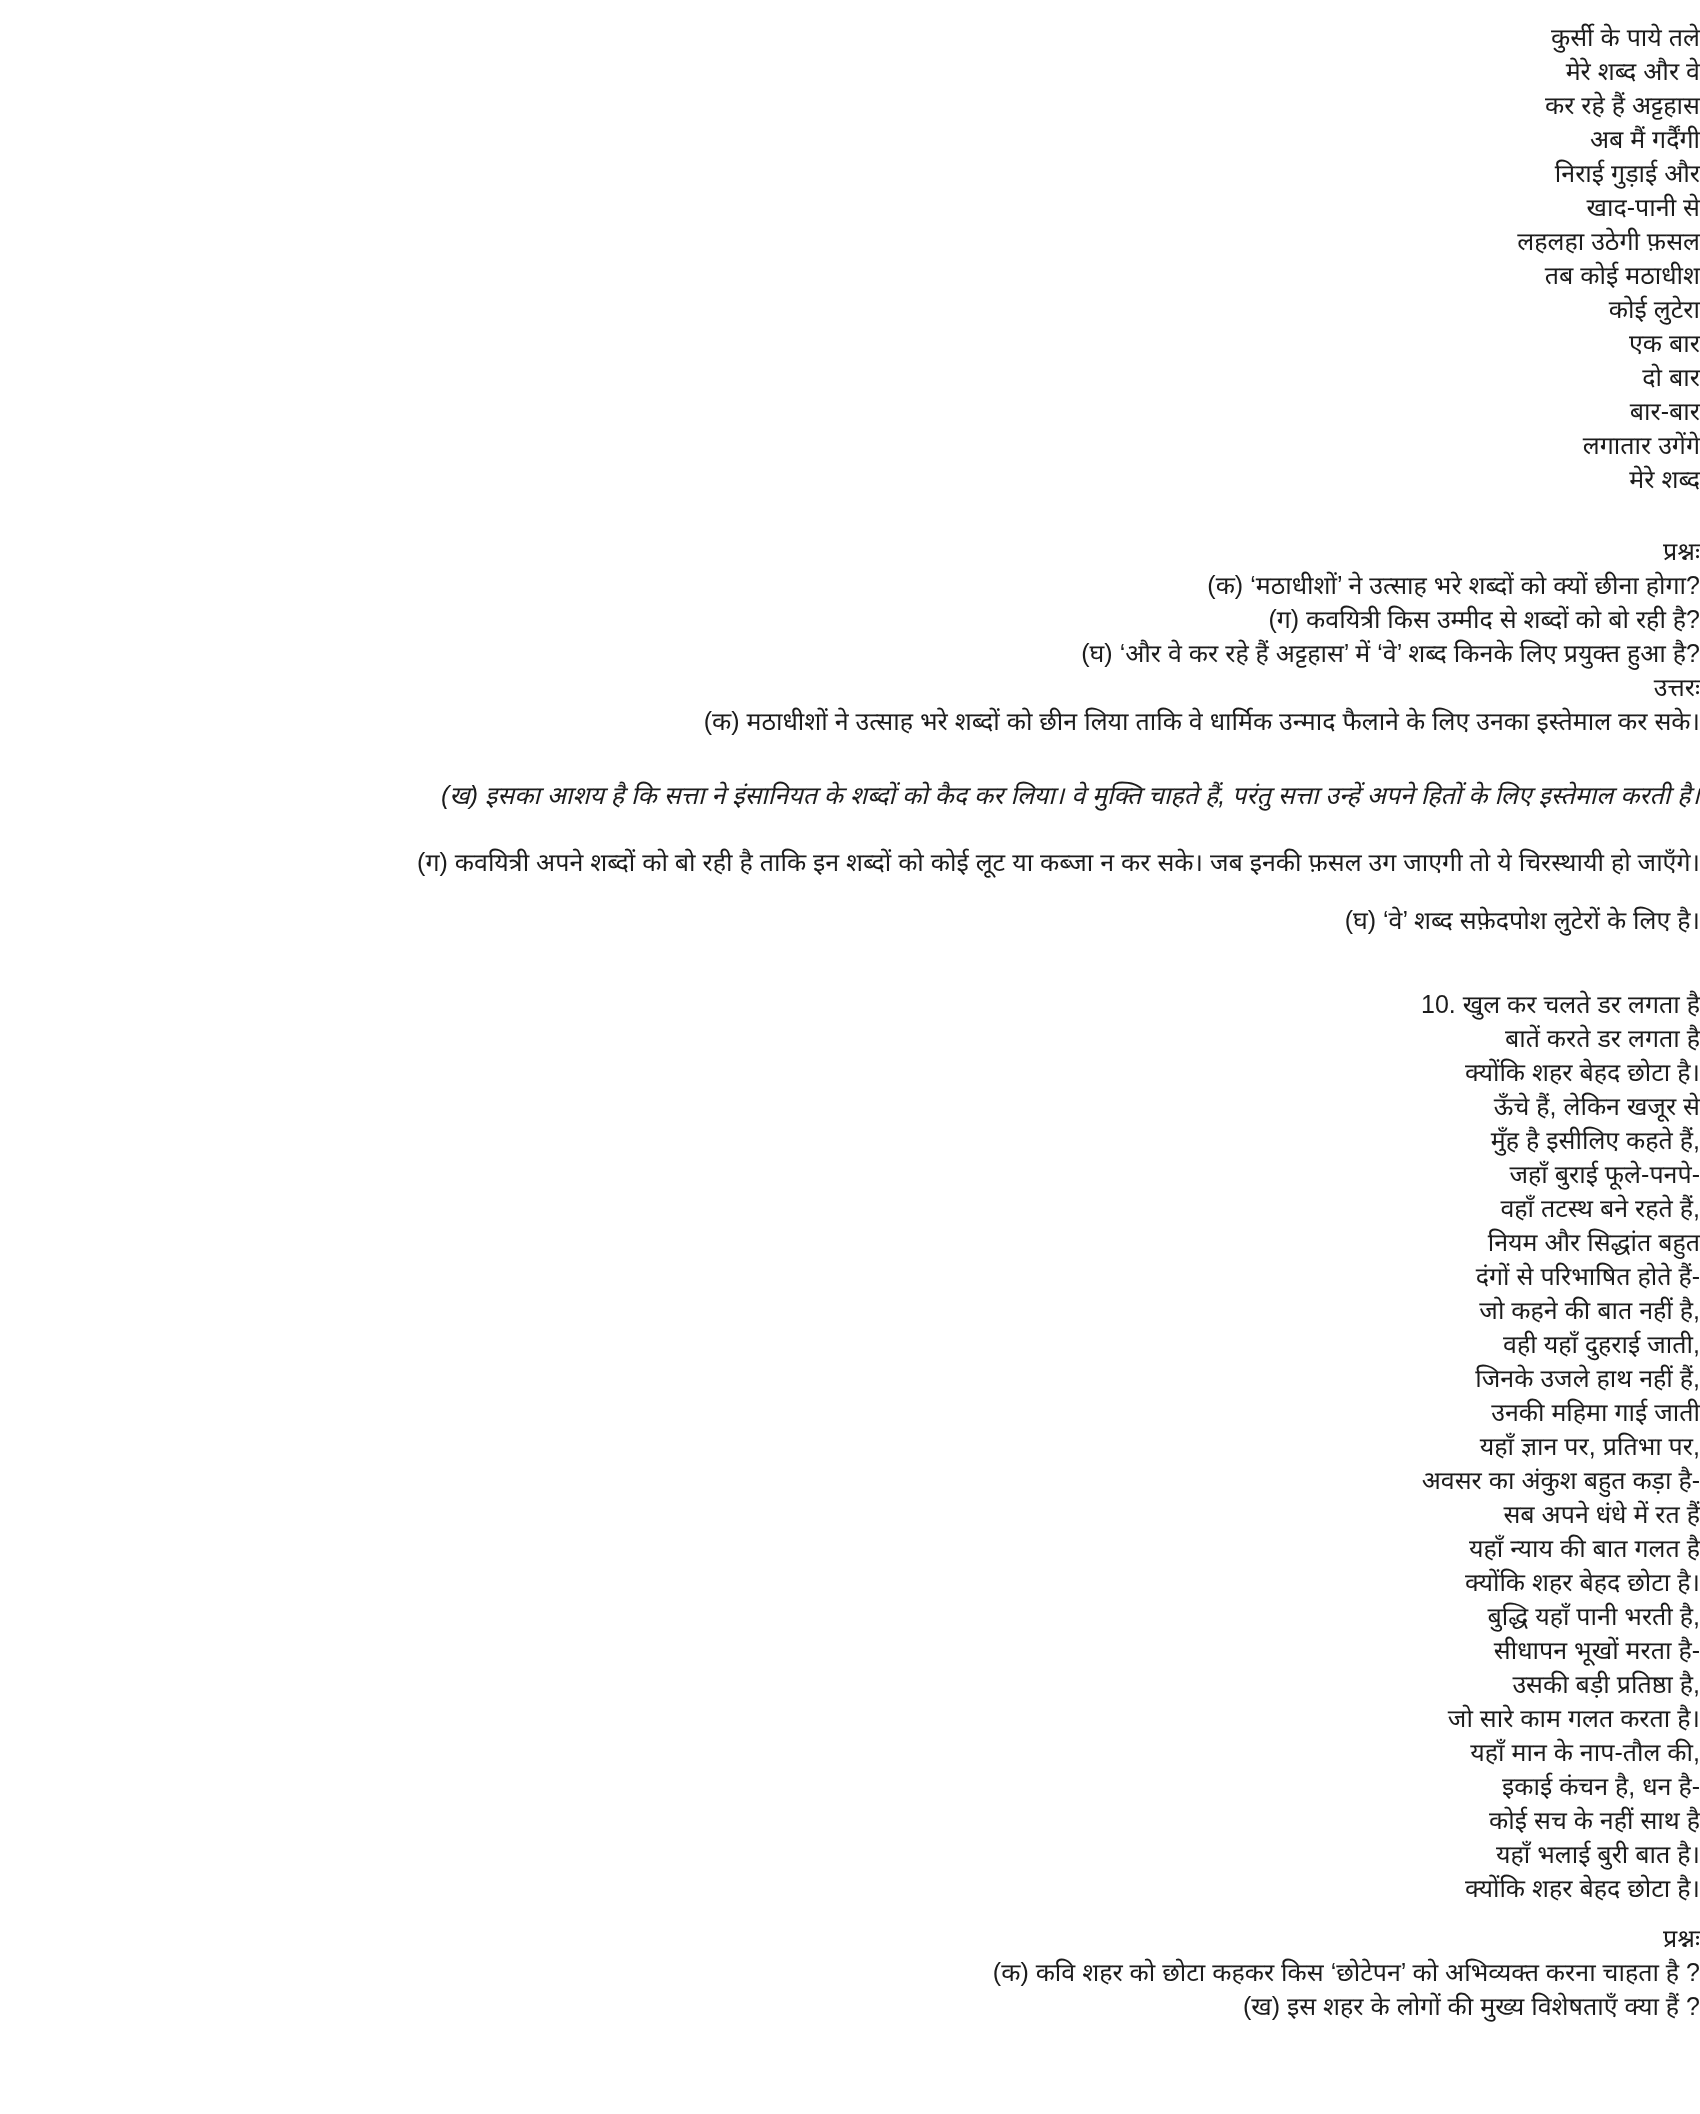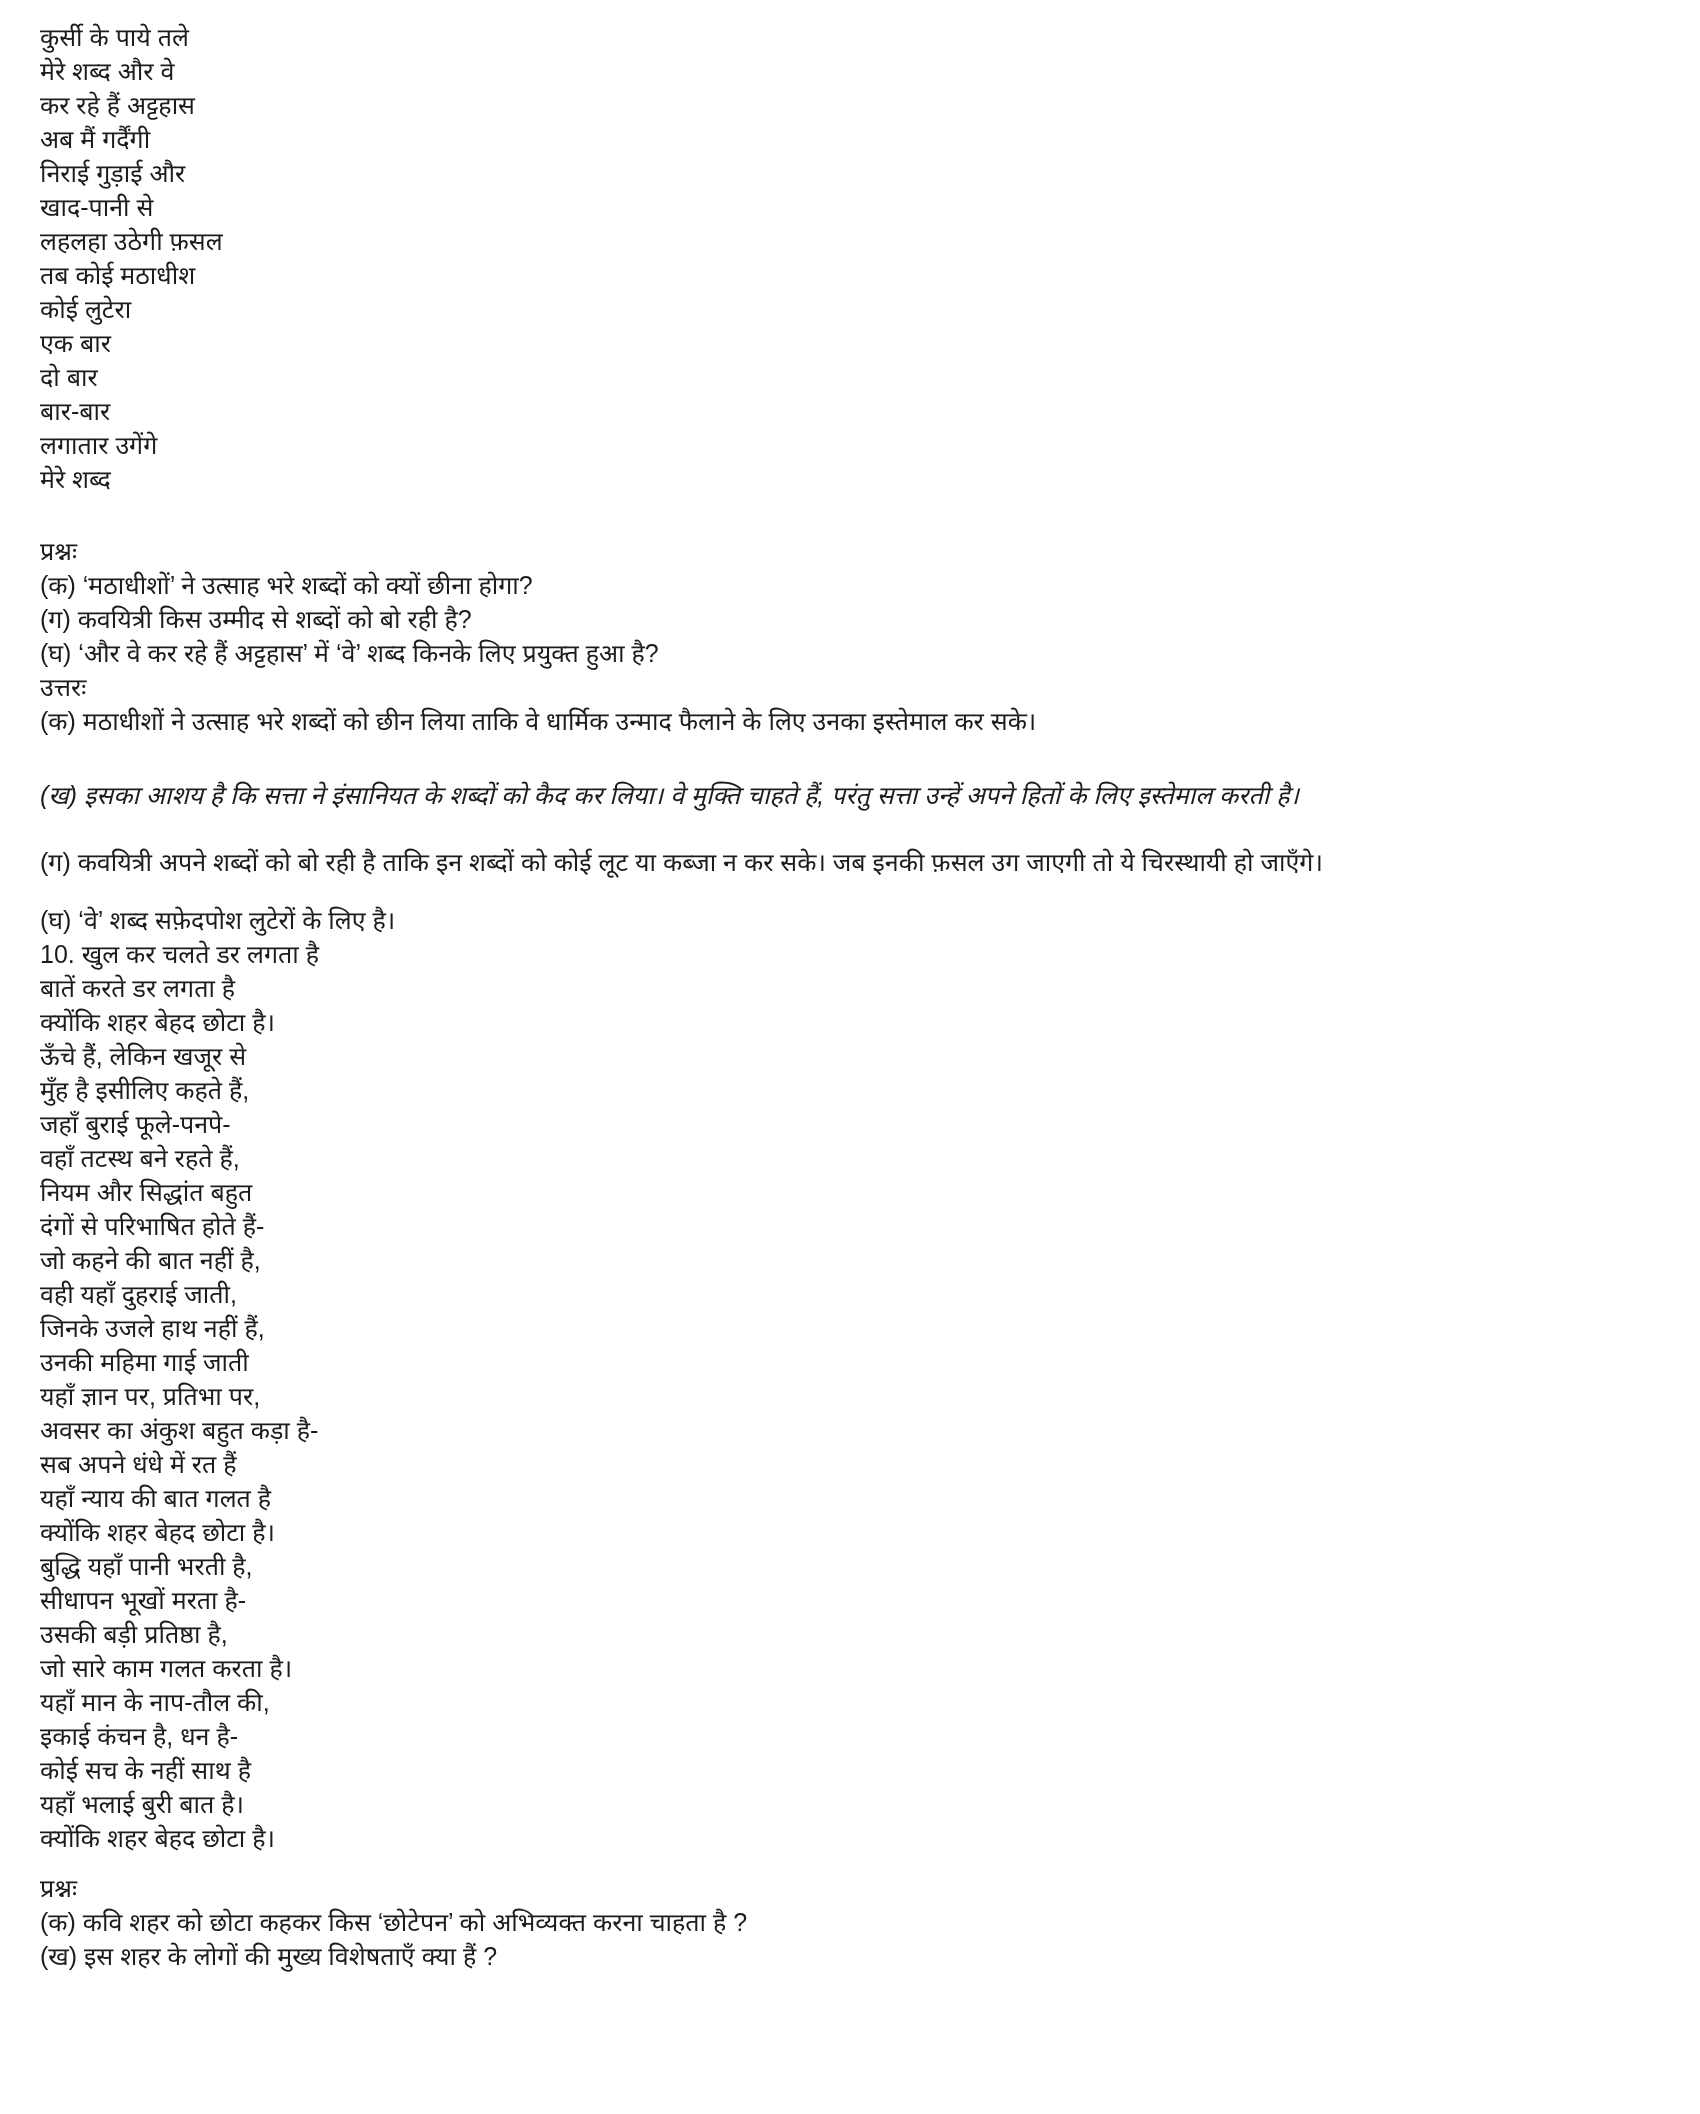--- a/index.html
+++ b/index.html
@@ -14,26 +14,27 @@
     font-family: "Liberation Sans", "DejaVu Sans", sans-serif;
     font-size: 25px;
     line-height: 34px;
     box-sizing: border-box;
     padding: 20px 0 0 40px;
     overflow: hidden;
   }
   .line {
     white-space: nowrap;
     height: 34px;
+    text-align: right;
   }
   .block-q1     { margin-top: 38px; }
   .ans-gap-a    { margin-top: 40px; font-style: italic; }
   .ans-gap-b    { margin-top: 33px; }
   .ans-gap-c    { margin-top: 24px; }
-  .block-poem10 { }
+  .block-poem10 { margin-top: 50px; }
   .block-q2     { margin-top: 16px; }
 </style>
 </head>
 <body>
 
 <div>
 
   <div>
     <div class="line">कुर्सी के पाये तले</div>
     <div class="line">मेरे शब्द और वे</div>

